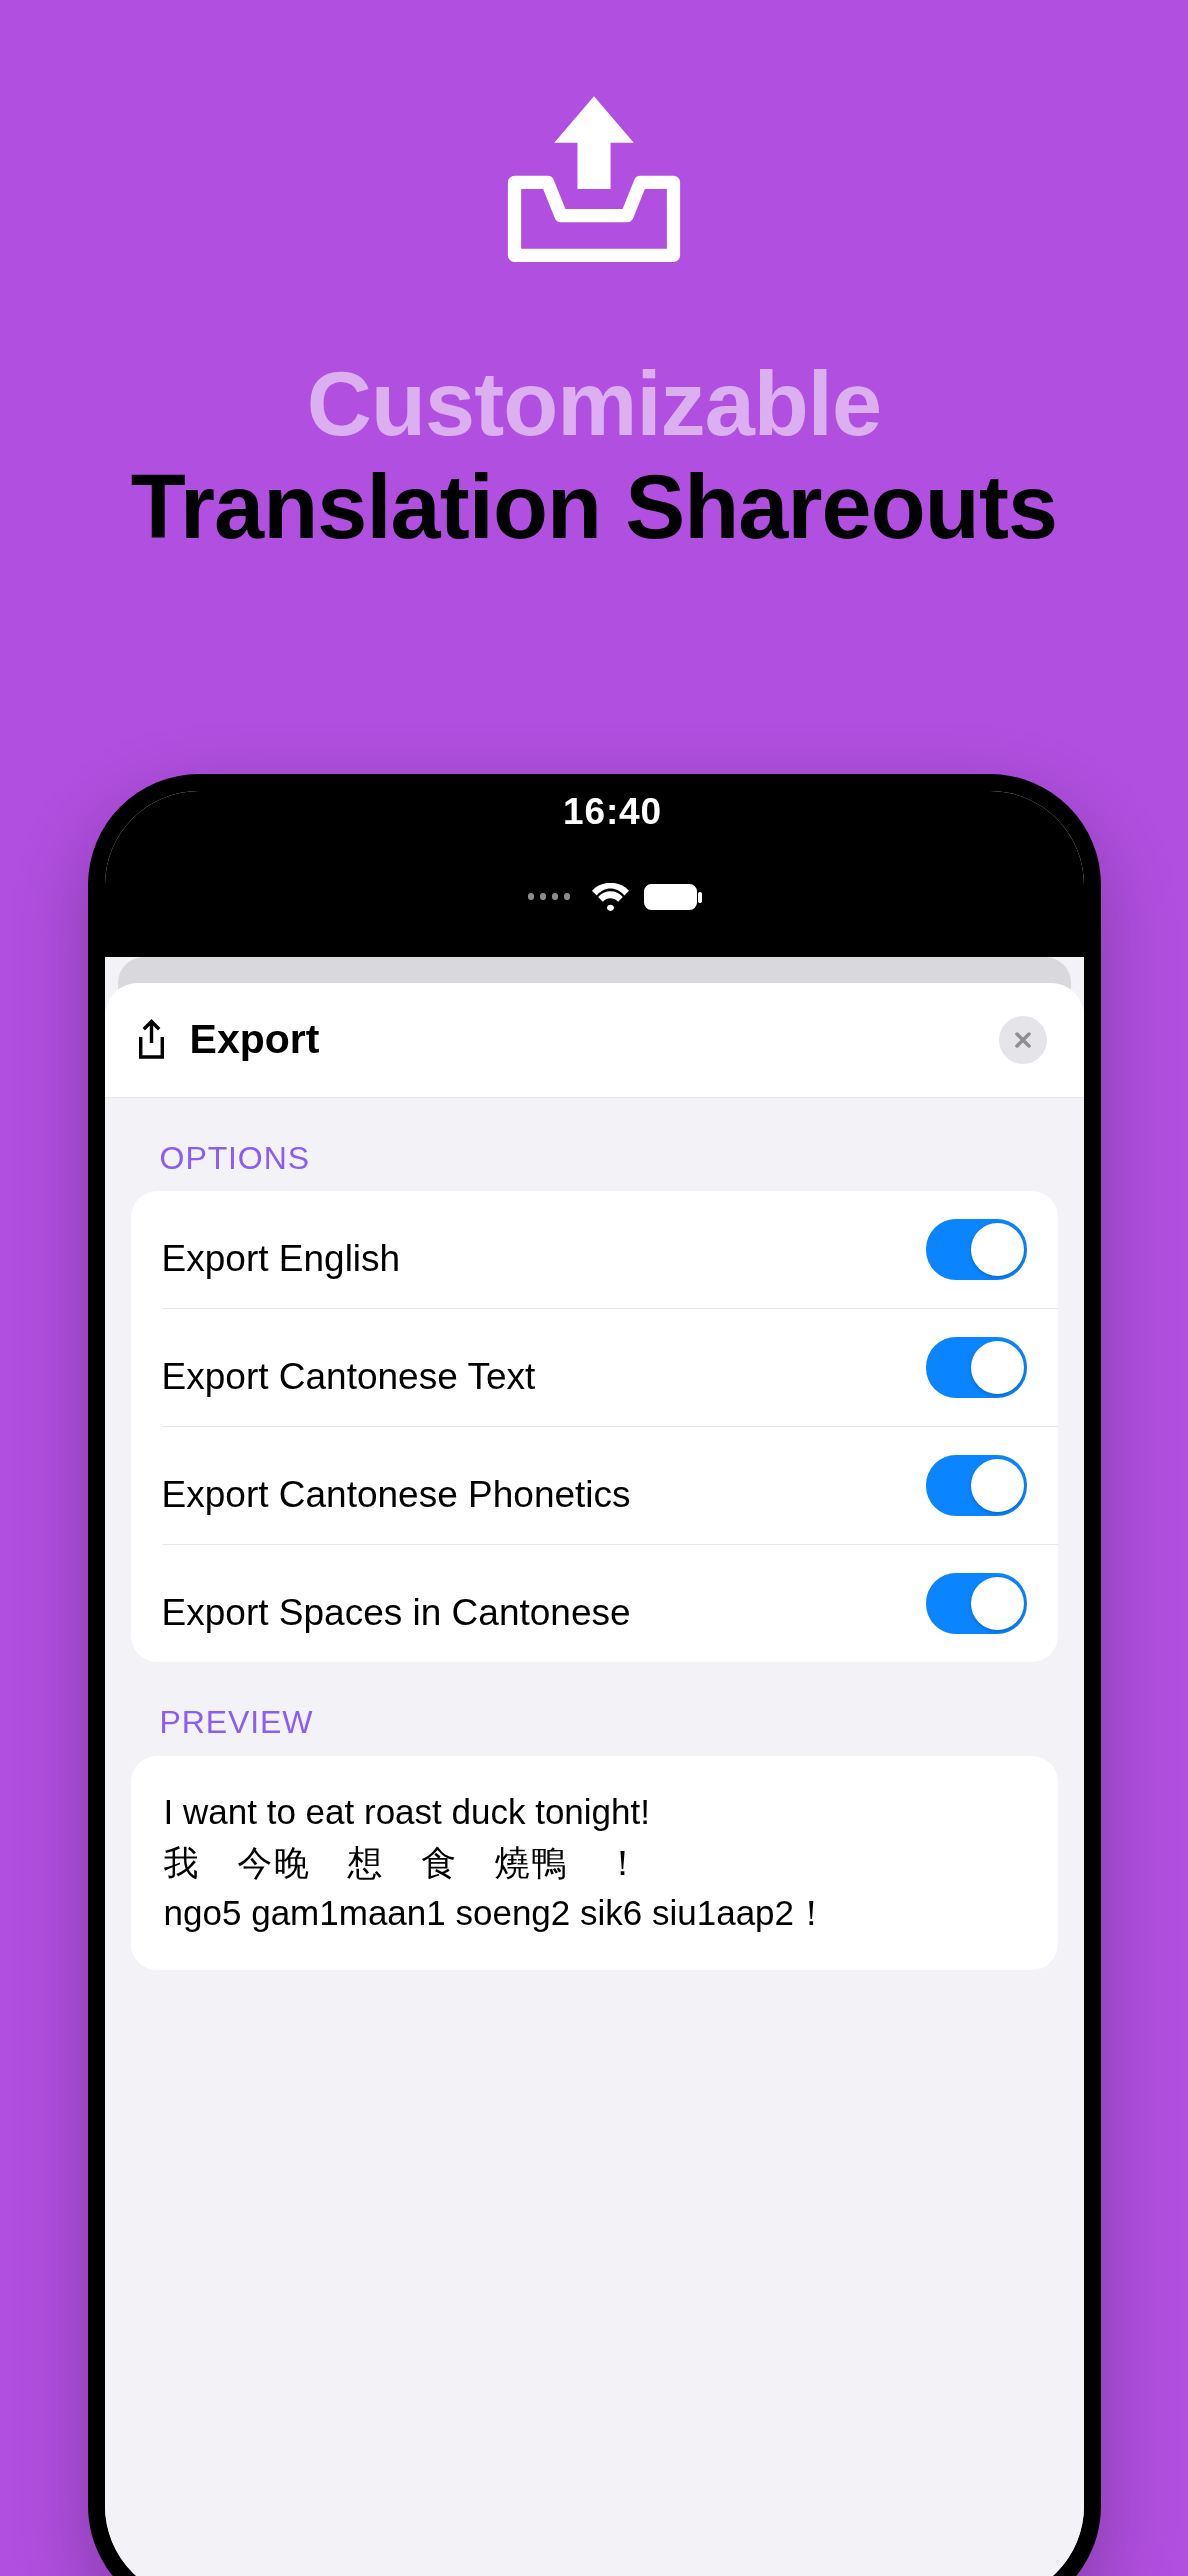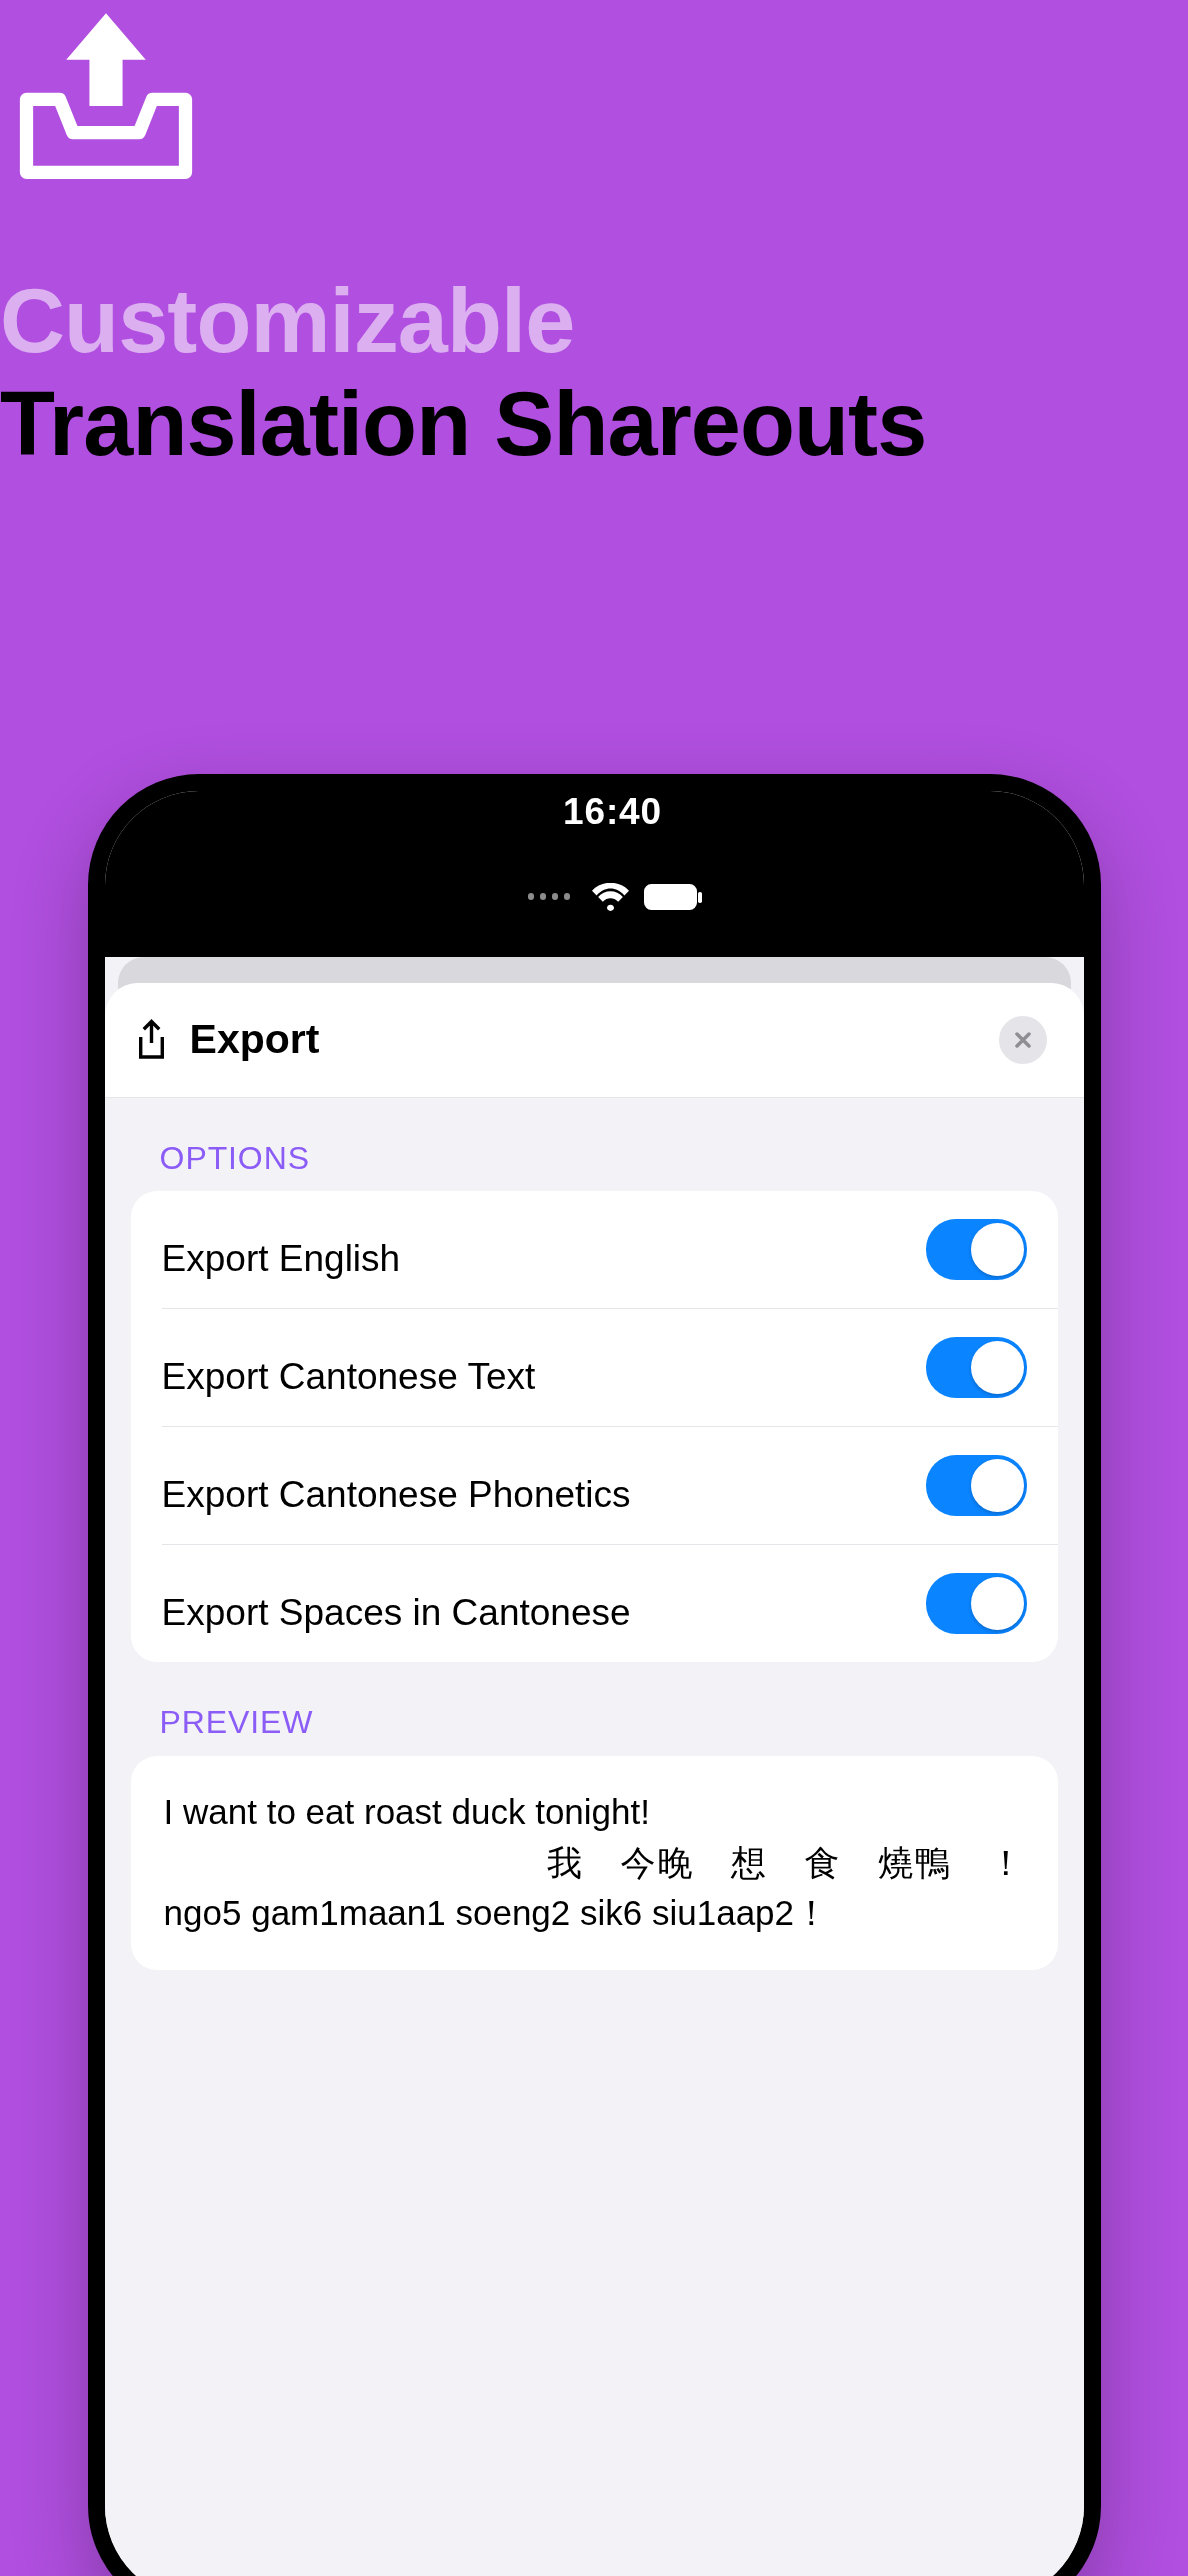--- a/index.html
+++ b/index.html
@@ -5,21 +5,21 @@
   * { margin: 0; padding: 0; box-sizing: border-box; }
   html, body { width: 1188px; height: 2576px; }
   body {
     background: #B14FE0;
     font-family: -apple-system, BlinkMacSystemFont, "Helvetica Neue", Arial, sans-serif;
     overflow: hidden;
     position: relative;
   }
 
   
-  .hero { text-align: left; }
+  .hero { text-align: center; padding-top: 83px; }
   .hero-icon { display: inline-block; margin-bottom: 55px; }
   .hero-title-1 {
     font-size: 90px; font-weight: 800; color: rgba(255,255,255,0.55);
     letter-spacing: -0.9px;
   }
   .hero-title-2 {
     font-size: 90px; font-weight: 800; color: #000000;
     letter-spacing: -0.9px;
   }
 
@@ -113,21 +113,21 @@
     width: 53px; height: 53px; background: #fff; border-radius: 50%;
     box-shadow: 0 1.8px 3.7px rgba(0,0,0,0.2);
   }
 
   .preview-card {
     background: #fff; margin: 0 26px;
     border-radius: 26px;
     padding: 31px 33px;
   }
   .preview-line { font-size: 35px; color: #000; line-height: 1.45; }
-  .preview-cantonese { letter-spacing: 1.8px; text-align: right; }
+  .preview-cantonese { letter-spacing: 1.8px; }
 
 </style>
 </head>
 <body>
 
 <div class="hero">
   <div class="hero-icon">
     <svg width="212" height="212" viewBox="0 0 64 64" fill="none" stroke="#ffffff" stroke-width="4" stroke-linejoin="round">
       <path d="M32 4 L20 18 L27 18 L27 32 L37 32 L37 18 L44 18 Z" fill="#ffffff" stroke="none"></path>
       <path d="M8 30 L8 52 L56 52 L56 30 L46 30 L42 40 L22 40 L18 30 Z"></path>

